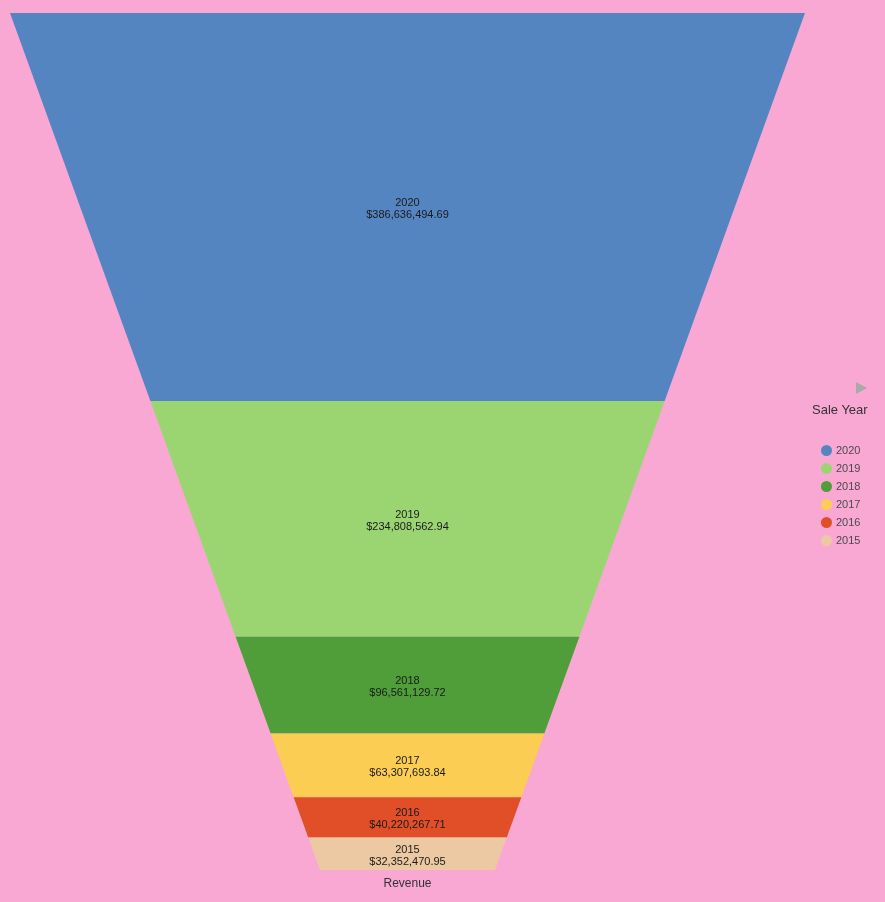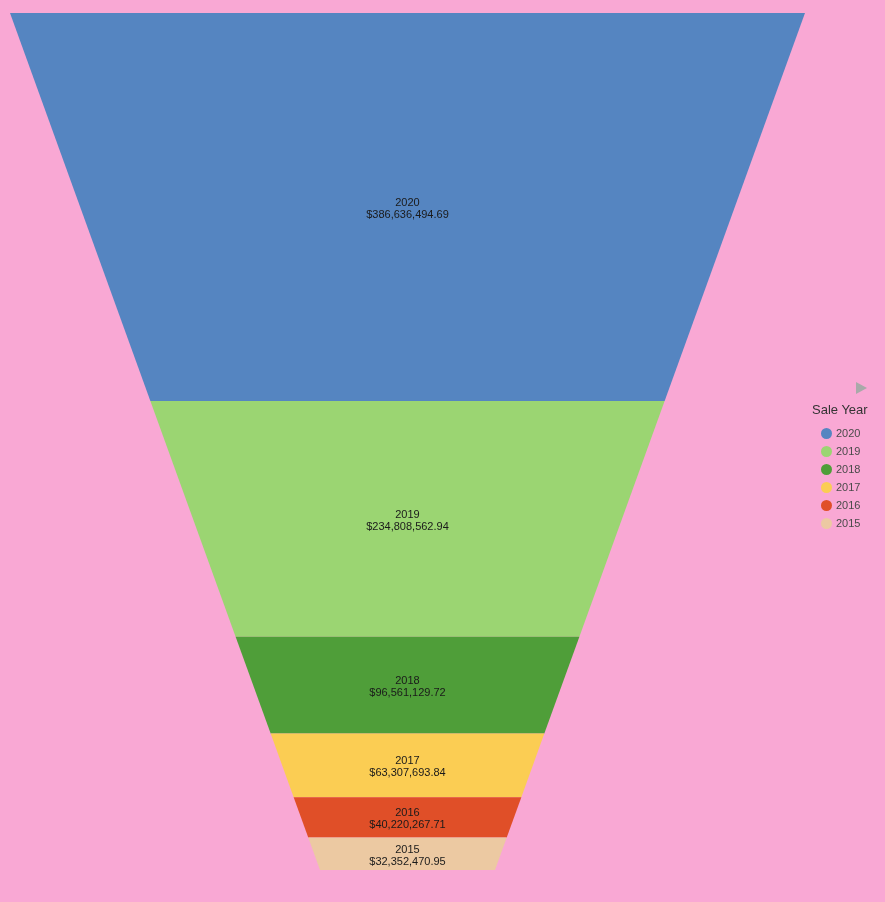--- a/index.html
+++ b/index.html
@@ -29,21 +29,21 @@
   }
   .legend {
     position: absolute;
     left: 812px;
     top: 402px;
     width: 70px;
   }
   .legend-title {
     font-size: 13px;
     color: #333333;
-    margin-bottom: 7px;
+    margin-bottom: 24px;
     white-space: nowrap;
   }
   .legend-item {
     display: flex;
     align-items: center;
     height: 18px;
     padding-left: 9px;
     cursor: pointer;
   }
   .legend-dot {
@@ -130,14 +130,15 @@
           <span class="legend-dot" style="background: rgb(224, 79, 40);"></span>
           <span class="legend-label">2016</span>
         </div>
         <div class="legend-item">
           <span class="legend-dot" style="background: rgb(236, 201, 162);"></span>
           <span class="legend-label">2015</span>
         </div>
       </div>
   </div>
 
+  <div class="axis-label">Revenue</div>
 
 </div>
 
 </body></html>

